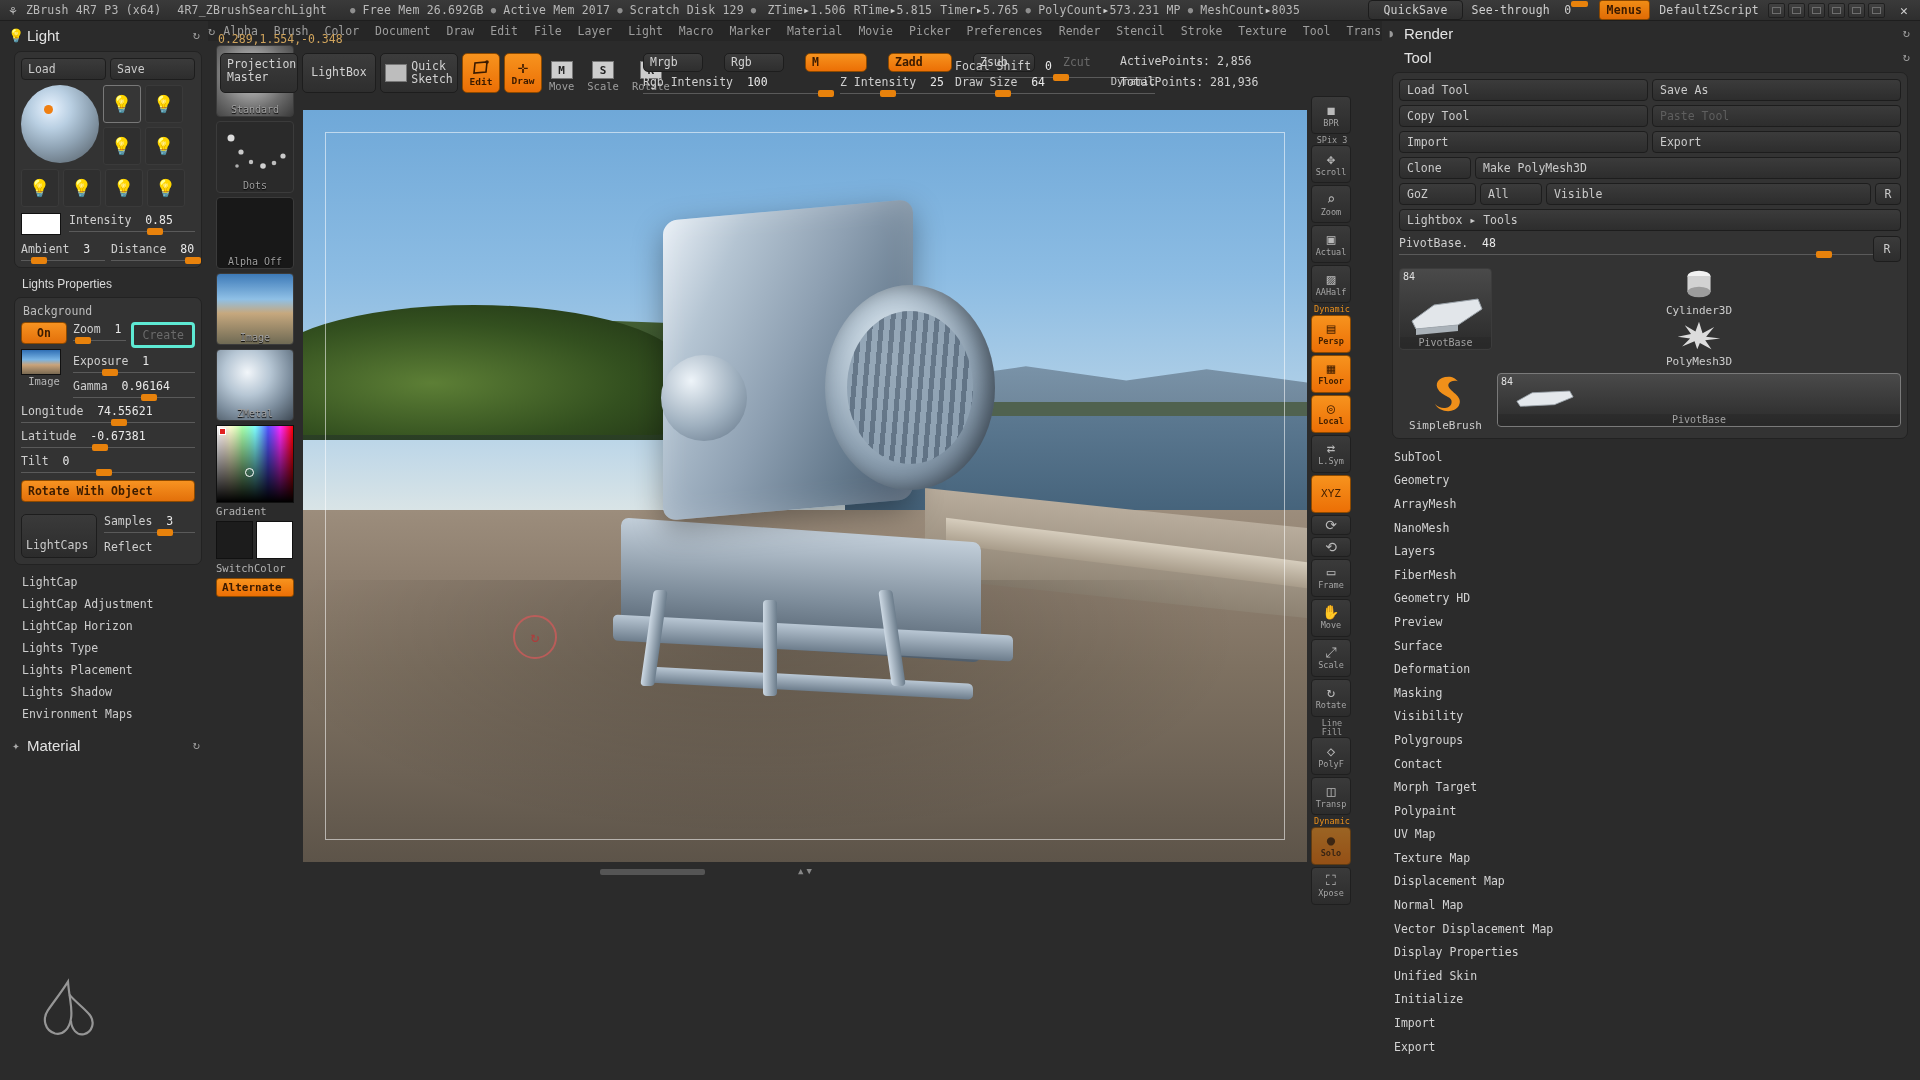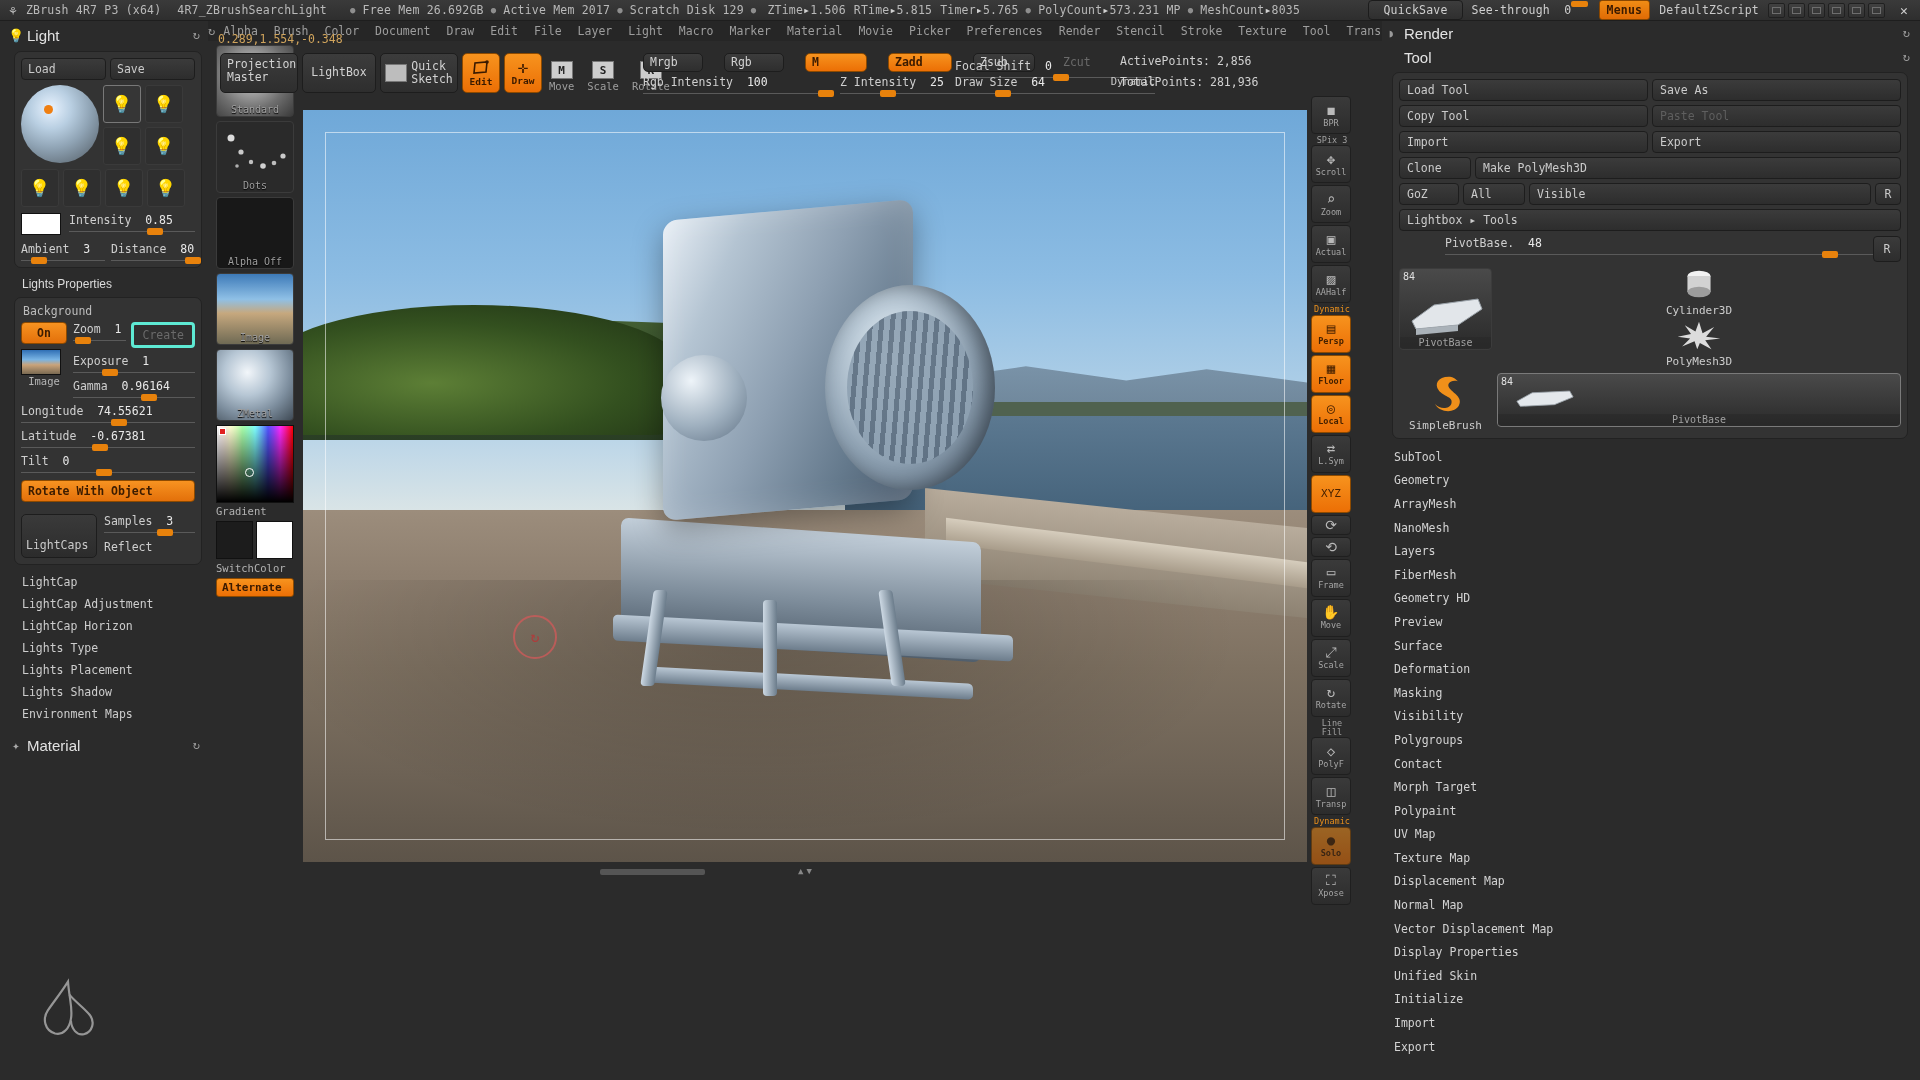--- a/index.html
+++ b/index.html
@@ -764,28 +764,28 @@
       </div>
       <div class="row" style="margin-bottom:4px;">
         <div class="rbtn" style="flex:1;">Import</div>
         <div class="rbtn" style="flex:1;">Export</div>
       </div>
       <div class="row" style="margin-bottom:4px;">
         <div class="rbtn" style="width:72px;">Clone</div>
         <div class="rbtn" style="flex:1;">Make PolyMesh3D</div>
       </div>
       <div class="row" style="margin-bottom:4px;">
-        <div class="rbtn" style="width:60px;">GoZ</div>
+        <div class="rbtn" style="width:77px;">GoZ</div>
         <div class="rbtn" style="width:62px;">All</div>
         <div class="rbtn" style="flex:1;">Visible</div>
         <div class="rbtn" style="width:26px;text-align:center;padding:3px 0;">R</div>
       </div>
       <div class="rbtn" style="display:block;margin-bottom:5px;">Lightbox ▸ Tools</div>
 
-      <div style="display:flex; gap:0; align-items:flex-start; margin-bottom:6px;margin-left:46px;">
+      <div style="display:flex; gap:0; align-items:flex-start; margin-bottom:6px;">
         <div class="slider" style="flex:1;">
           <div class="lbl"><span>PivotBase.</span>
             &nbsp;<b>48</b></div>
           <div class="strack">
               <span class="sknob" style="left:88%"></span>
             </div>
         </div>
         <div class="rbtn" style="width:28px;text-align:center;padding:5px 0;">R</div>
       </div>
 

